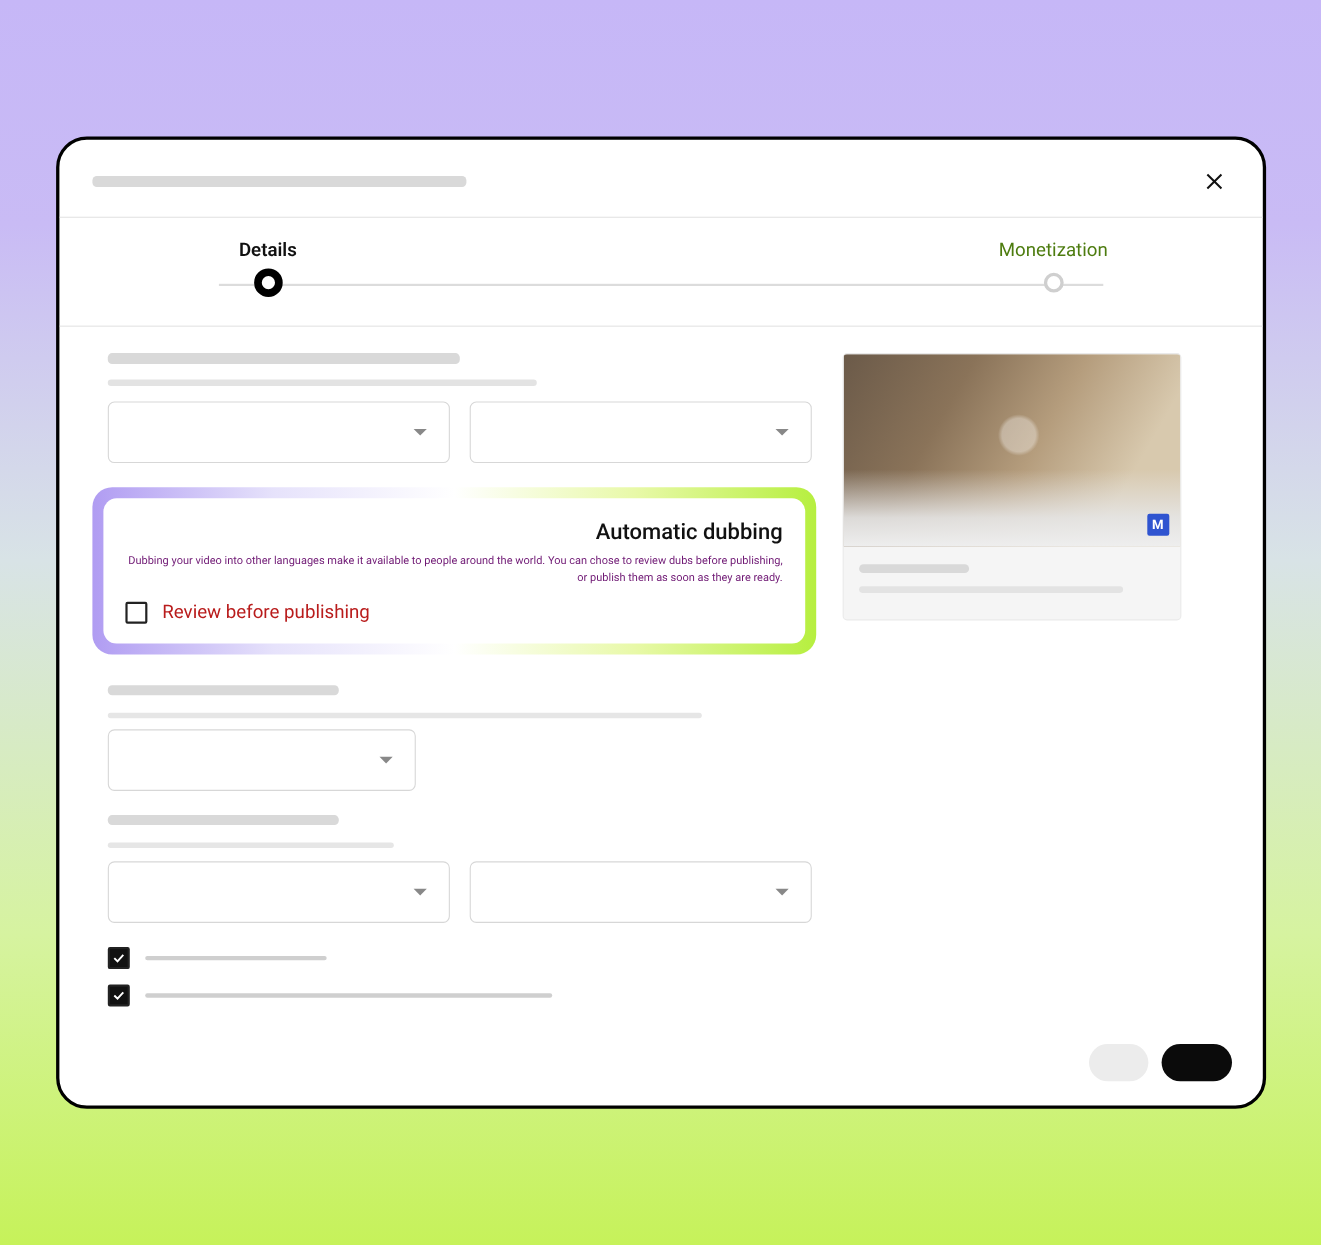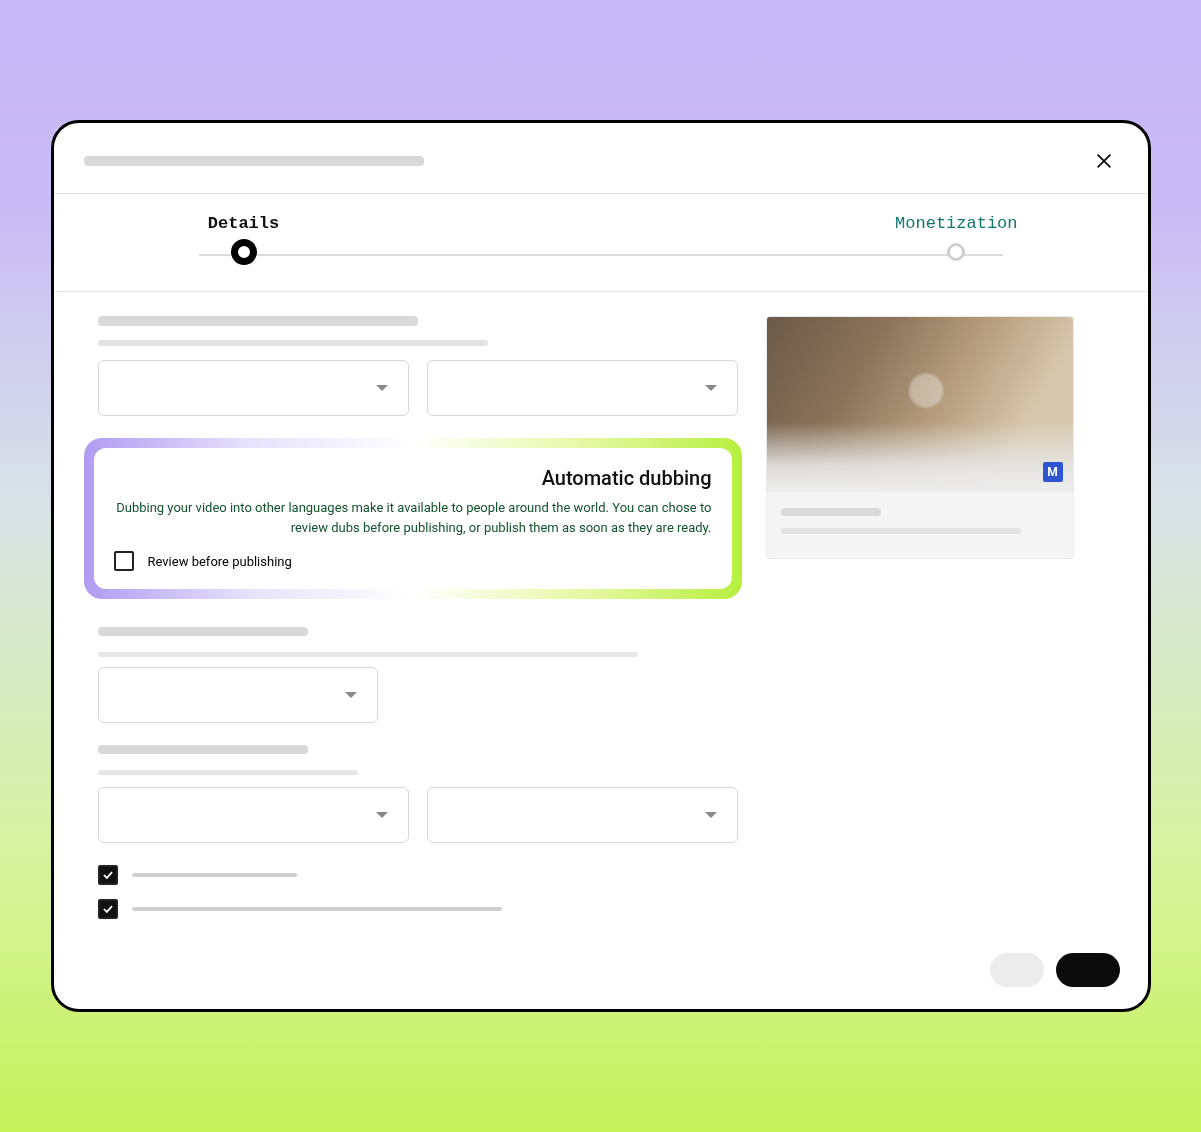--- a/index.html
+++ b/index.html
@@ -48,31 +48,30 @@
   .track {
     position: absolute;
     top: 60px;
     left: 145px; right: 145px;
     height: 2px;
     background: #dcdcdc;
   }
   .steps {
     display: flex;
     justify-content: space-between;
-    font-family: Liberation Mono, monospace;
   }
   .step {
     display: flex; flex-direction: column; align-items: center;
     min-width: 120px;
     position: relative;
     cursor: pointer;
   }
   .step-label {
     font-size: 17px;
-    color: #0f766e;
+    color: #4d7c0f;
     margin-bottom: 10px;
     white-space: nowrap;
   }
   .step.active .step-label { color: #111; font-weight: 600; }
   .step-dot {
     width: 18px; height: 18px;
     border-radius: 50%;
     background: #fff;
     border: 3px solid #cfcfcf;
     z-index: 2;
@@ -123,34 +122,34 @@
     margin: 8px 0 28px -14px;
     width: calc(100% + 18px);
     text-align: right;
   }
   .highlight-inner {
     background: #fff;
     border-radius: 12px;
     padding: 18px 20px 18px 20px;
   }
   .hl-title { font-size: 20px; font-weight: 500; color: #111; margin-bottom: 8px; }
-  .hl-desc { font-size: 13px; color: #14532d; line-height: 1.5; margin-bottom: 14px; }
+  .hl-desc { font-size: 10px; color: #701a75; line-height: 1.5; margin-bottom: 14px; }
   .cb-row { display: flex; align-items: center; gap: 14px; }
   .cbox {
     width: 20px; height: 20px;
     border: 2.5px solid #222;
     border-radius: 2px;
     display: inline-flex; align-items: center; justify-content: center;
     cursor: pointer;
     background: #fff;
   }
   .cbox.checked { background: #111; }
   .cbox.checked svg { stroke: #fff; }
   .cbox svg { width: 14px; height: 14px; stroke: #fff; stroke-width: 3; fill: none; }
-  .cb-label { font-size: 13px; color: #000000; }
+  .cb-label { font-size: 17px; color: #b91c1c; }
 
   .section { margin-top: 10px; }
   .section .skel.h { height: 9px; width: 210px; background: #d9d9d9; margin-bottom: 16px; }
   .section .skel.t { height: 5px; width: 540px; background: #e6e6e6; margin-bottom: 10px; }
   .section .skel.t2 { height: 5px; width: 260px; background: #e6e6e6; margin-bottom: 12px; }
 
   .check-row { display: flex; align-items: center; gap: 14px; margin-top: 14px; }
   .check-row .lineskel { height: 4px; border-radius: 3px; background: #cfcfcf; }
 
   

